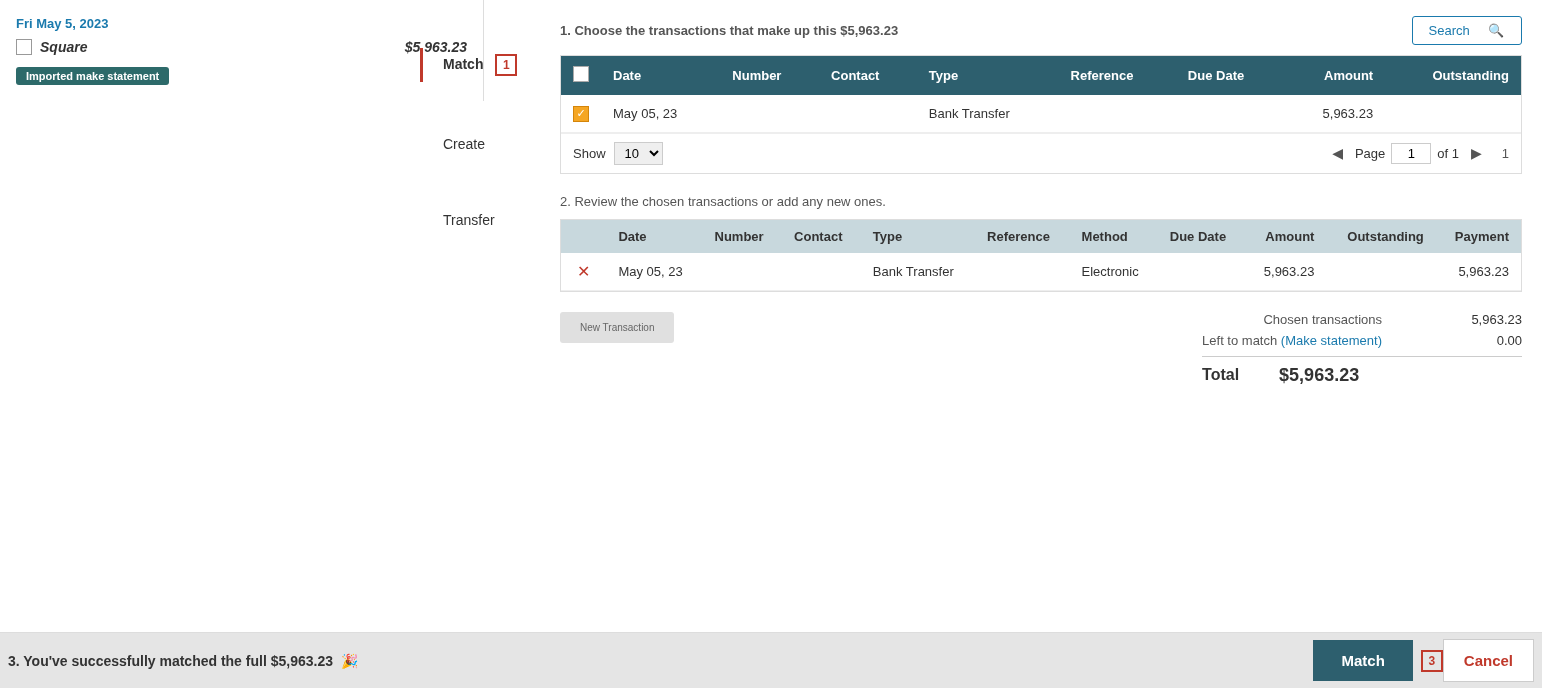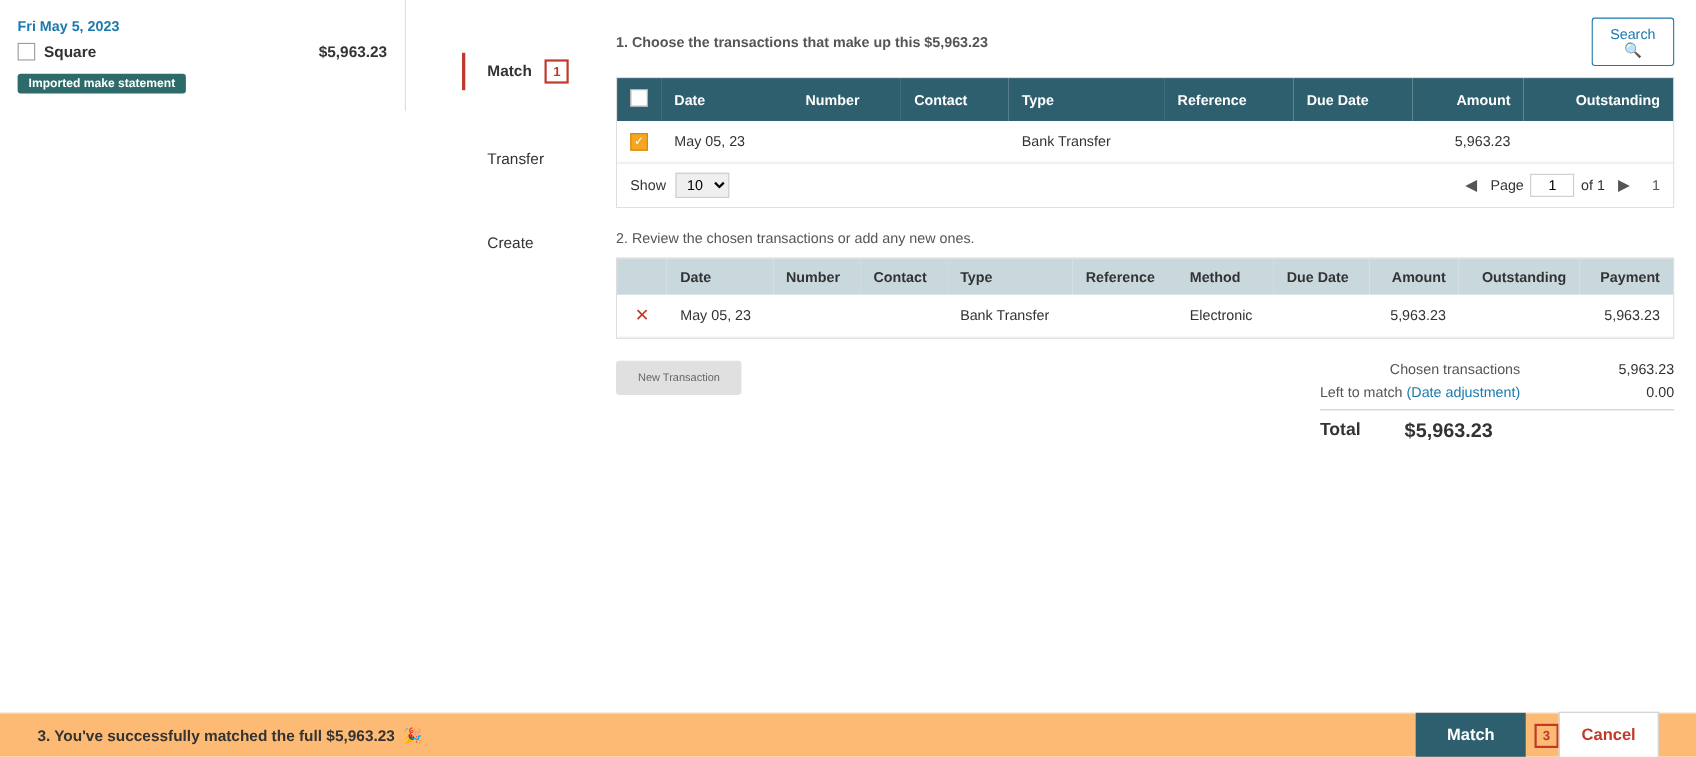--- a/index.html
+++ b/index.html
@@ -4,27 +4,27 @@
   <style>
     * { box-sizing: border-box; margin: 0; padding: 0; }
     body { font-family: -apple-system, BlinkMacSystemFont, 'Segoe UI', sans-serif; font-size: 13px; background: #fff; color: #333; }
 
     .main-container { width: 1542px; min-height: 688px; position: relative; background: #fff; }
 
     
     .left-panel {
       position: absolute;
       top: 0; left: 0;
-      width: 369px;
+      width: 484px;
       background: #fff;
       border-right: 1px solid #ddd;
       padding: 16px;
     }
     .date-label { color: #1a7aad; font-size: 13px; font-weight: 600; margin-bottom: 8px; }
-    .transaction-row { display: flex; align-items: center; gap: 8px; margin-bottom: 8px; }
+    .transaction-row { display: flex; align-items: center; gap: 8px; margin-bottom: 8px; font-style: italic; }
     .tx-checkbox { width: 16px; height: 16px; border: 1px solid #999; background: #fff; flex-shrink: 0; }
     .tx-name { font-weight: 600; font-size: 14px; flex: 1; }
     .tx-amount { font-weight: 600; font-size: 14px; }
     .imported-badge {
       display: inline-block;
       background: #2d6a6a;
       color: #fff;
       font-size: 11px;
       font-weight: 600;
       padding: 3px 10px;
@@ -100,22 +100,21 @@
     .search-btn {
       border: 1px solid #1a7aad;
       color: #1a7aad;
       background: #fff;
       padding: 6px 16px;
       cursor: pointer;
       font-size: 13px;
       border-radius: 3px;
       display: flex;
       align-items: center;
-      gap: 0;
-      flex-direction: column;
+      gap: 19px;
     }
 
     
     .table-wrapper { border: 1px solid #ddd; margin-bottom: 20px; }
     .data-table { width: 100%; border-collapse: collapse; }
     .data-table thead tr { background: #2d5f6e; color: #fff; }
     .data-table thead th { padding: 10px 12px; text-align: left; font-weight: 600; font-size: 13px; }
     .data-table thead th:last-child { text-align: right; }
     .data-table tbody tr { background: #fff; }
     .data-table tbody tr:nth-child(even) { background: #f9f9f9; }
@@ -215,27 +214,27 @@
     .summary-row .val { min-width: 80px; text-align: right; color: #333; }
     .make-adj { color: #1a7aad; text-decoration: none; }
     .summary-divider { border: none; border-top: 1px solid #ccc; margin: 8px 0; }
     .total-row { display: flex; gap: 40px; align-items: center; font-size: 16px; font-weight: 700; }
     .total-val { font-size: 18px; font-weight: 700; }
 
     
     .footer-bar {
       position: absolute;
       bottom: 0; left: 0; right: 0;
-      height: 40px;
-      background: #fdba74;
+      height: 56px;
+      background: #e5e5e5;
       border-top: 1px solid #ddd;
       display: flex;
       align-items: center;
       justify-content: space-between;
-      padding: 0 34px;
+      padding: 0 8px;
     }
     .footer-success { font-size: 14px; font-weight: 700; color: #333; display: flex; align-items: center; gap: 8px; }
     .footer-actions { display: flex; gap: 0; align-items: center; }
     .match-btn {
       background: #2d5f6e;
       color: #fff;
       border: none;
       padding: 12px 28px;
       font-size: 15px;
       font-weight: 600;
@@ -273,24 +272,24 @@
       <span class="imported-badge">Imported make statement</span>
     </div>
   </div>
 
   <div class="tab-nav-area">
     <div class="tab-item active">
       <span>Match</span>
       <span class="step-badge">1</span>
     </div>
     <div class="tab-item">
+      <span>Create</span>
+    </div>
+    <div class="tab-item">
       <span>Transfer</span>
-    </div>
-    <div class="tab-item">
-      <span>Create</span>
     </div>
   </div>
 
   <div class="main-content">
 
     <div class="section-header">
       <span class="section-label">1. Choose the transactions that make up this $5,963.23</span>
       <button class="search-btn">
         <span>Search</span>
         <span>🔍</span>
@@ -392,21 +391,21 @@
       <button class="new-tx-btn">New Transaction</button>
 
       <div class="summary-block">
         <div class="summary-row">
           <span>Chosen transactions</span>
           <span class="val">5,963.23</span>
         </div>
         <div class="summary-row">
           <span>
             <span>Left to match</span>
-            <a href="#" class="make-adj">(Date adjustment)</a>
+            <a href="#" class="make-adj">(Make statement)</a>
           </span>
           <span class="val">0.00</span>
         </div>
         <hr class="summary-divider">
         <div class="total-row">
           <span>Total</span>
           <span class="total-val">$5,963.23</span>
         </div>
       </div>
     </div>

